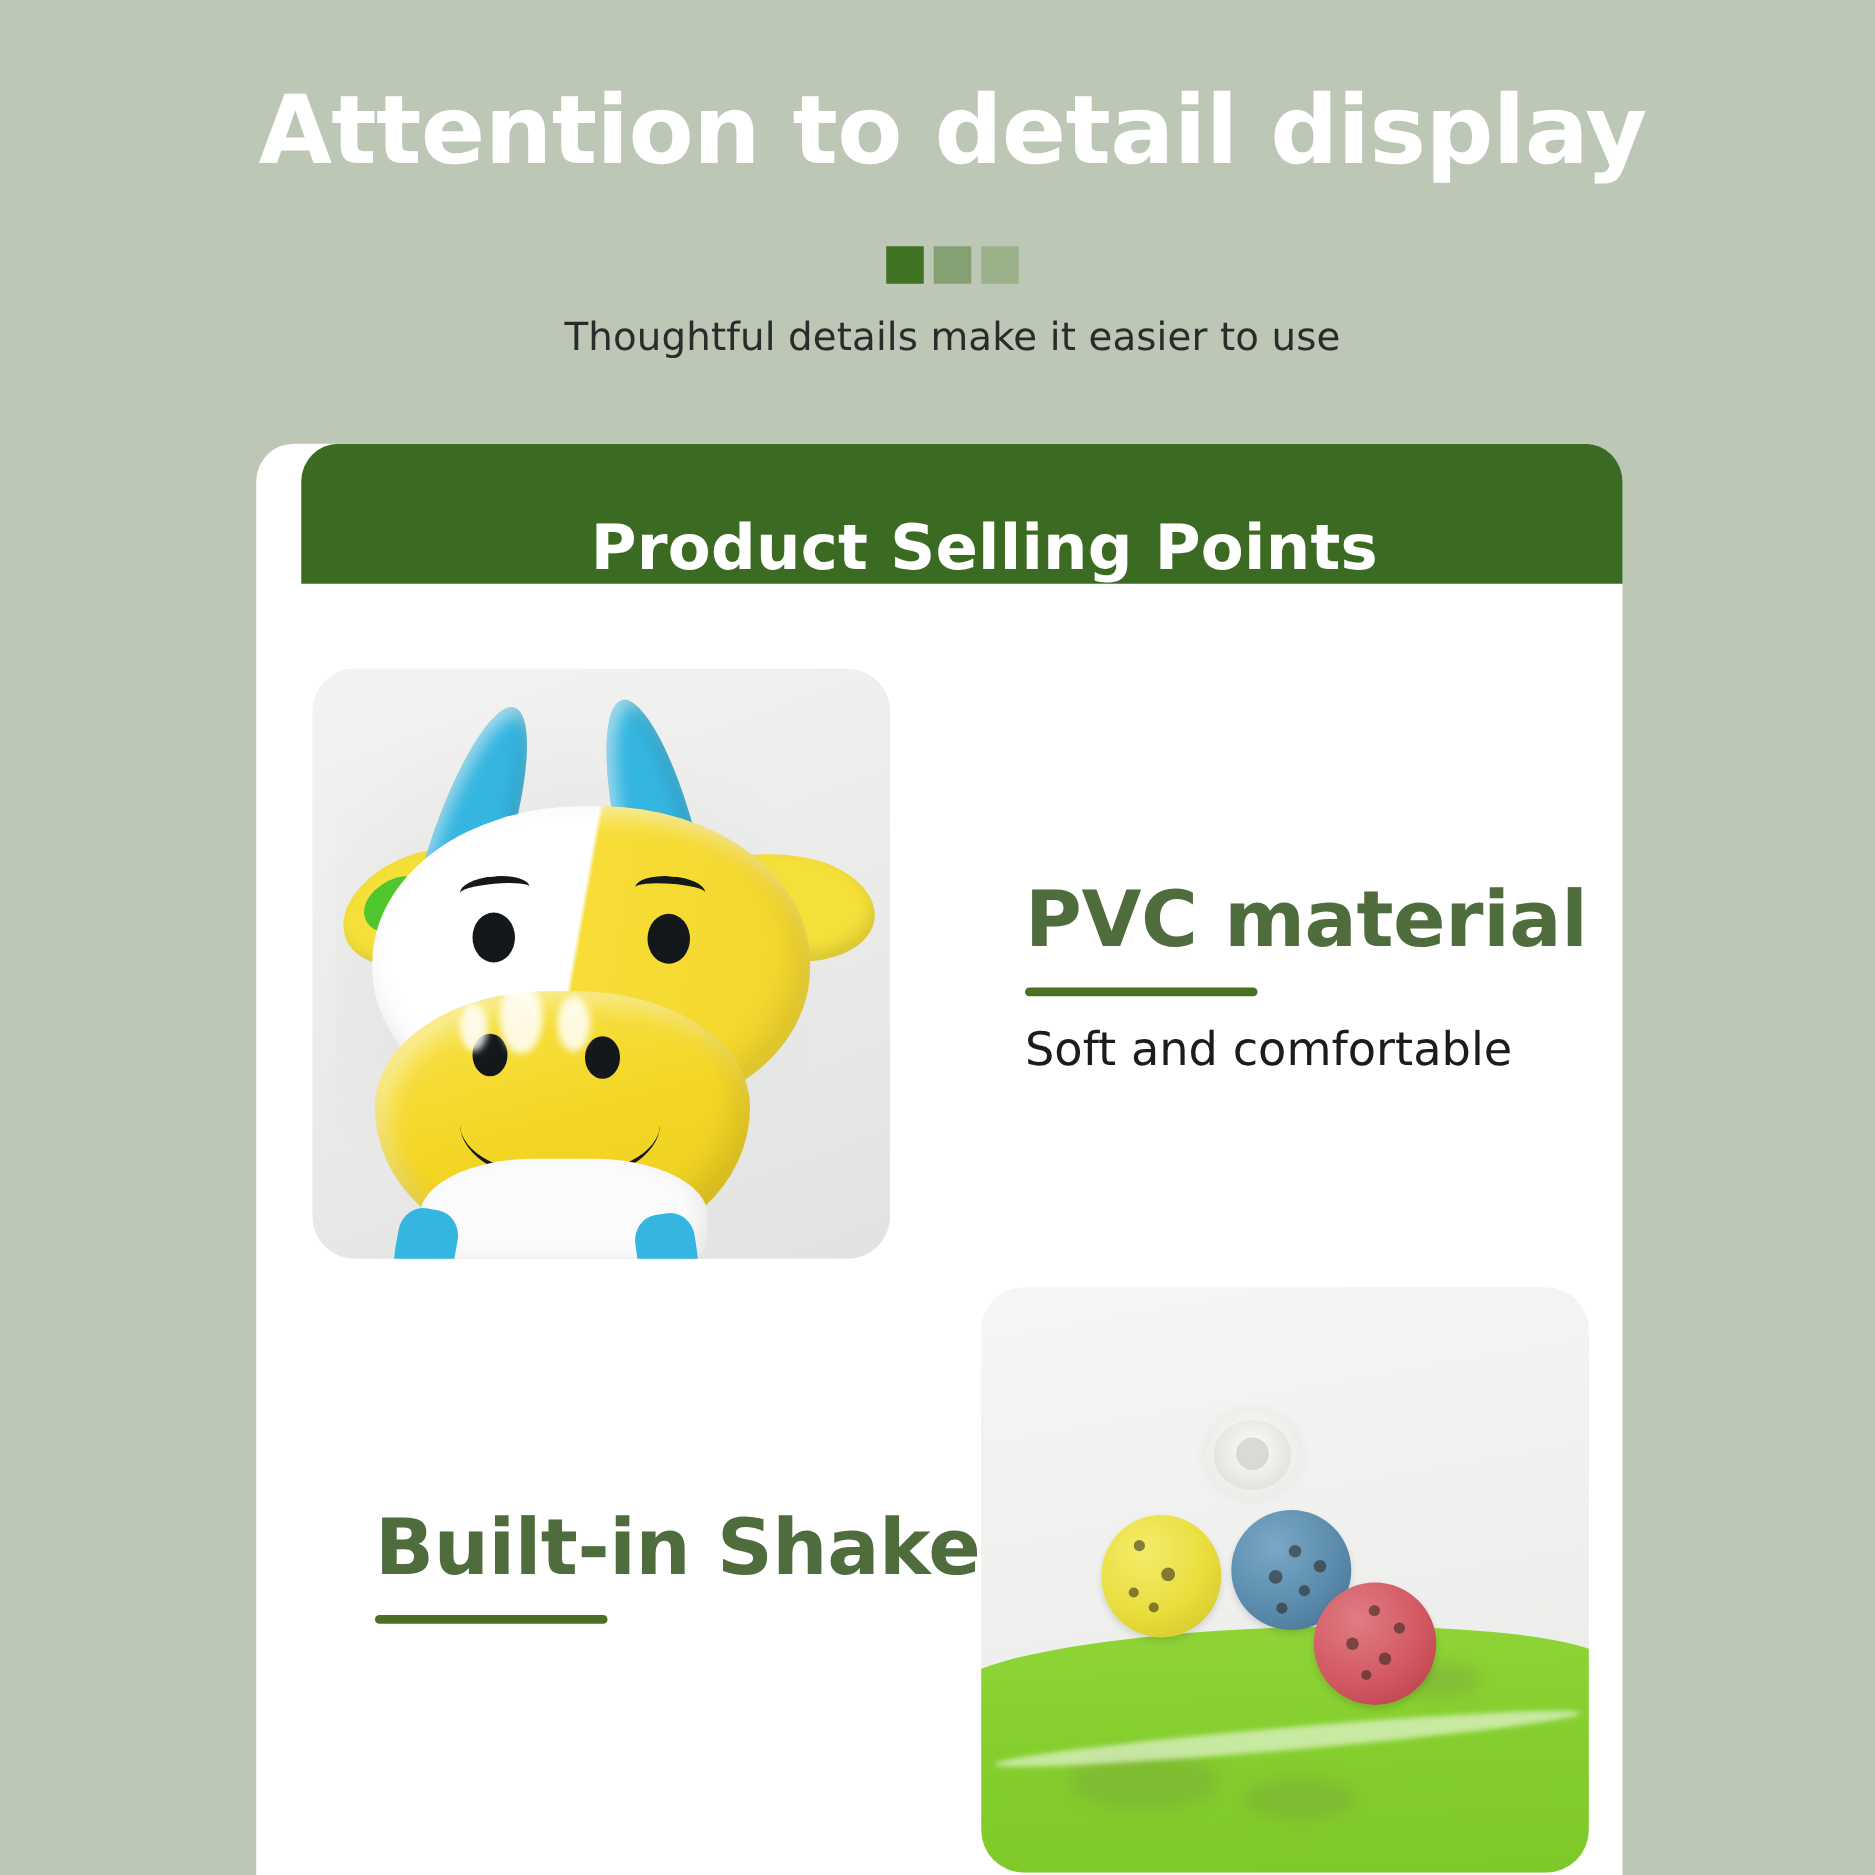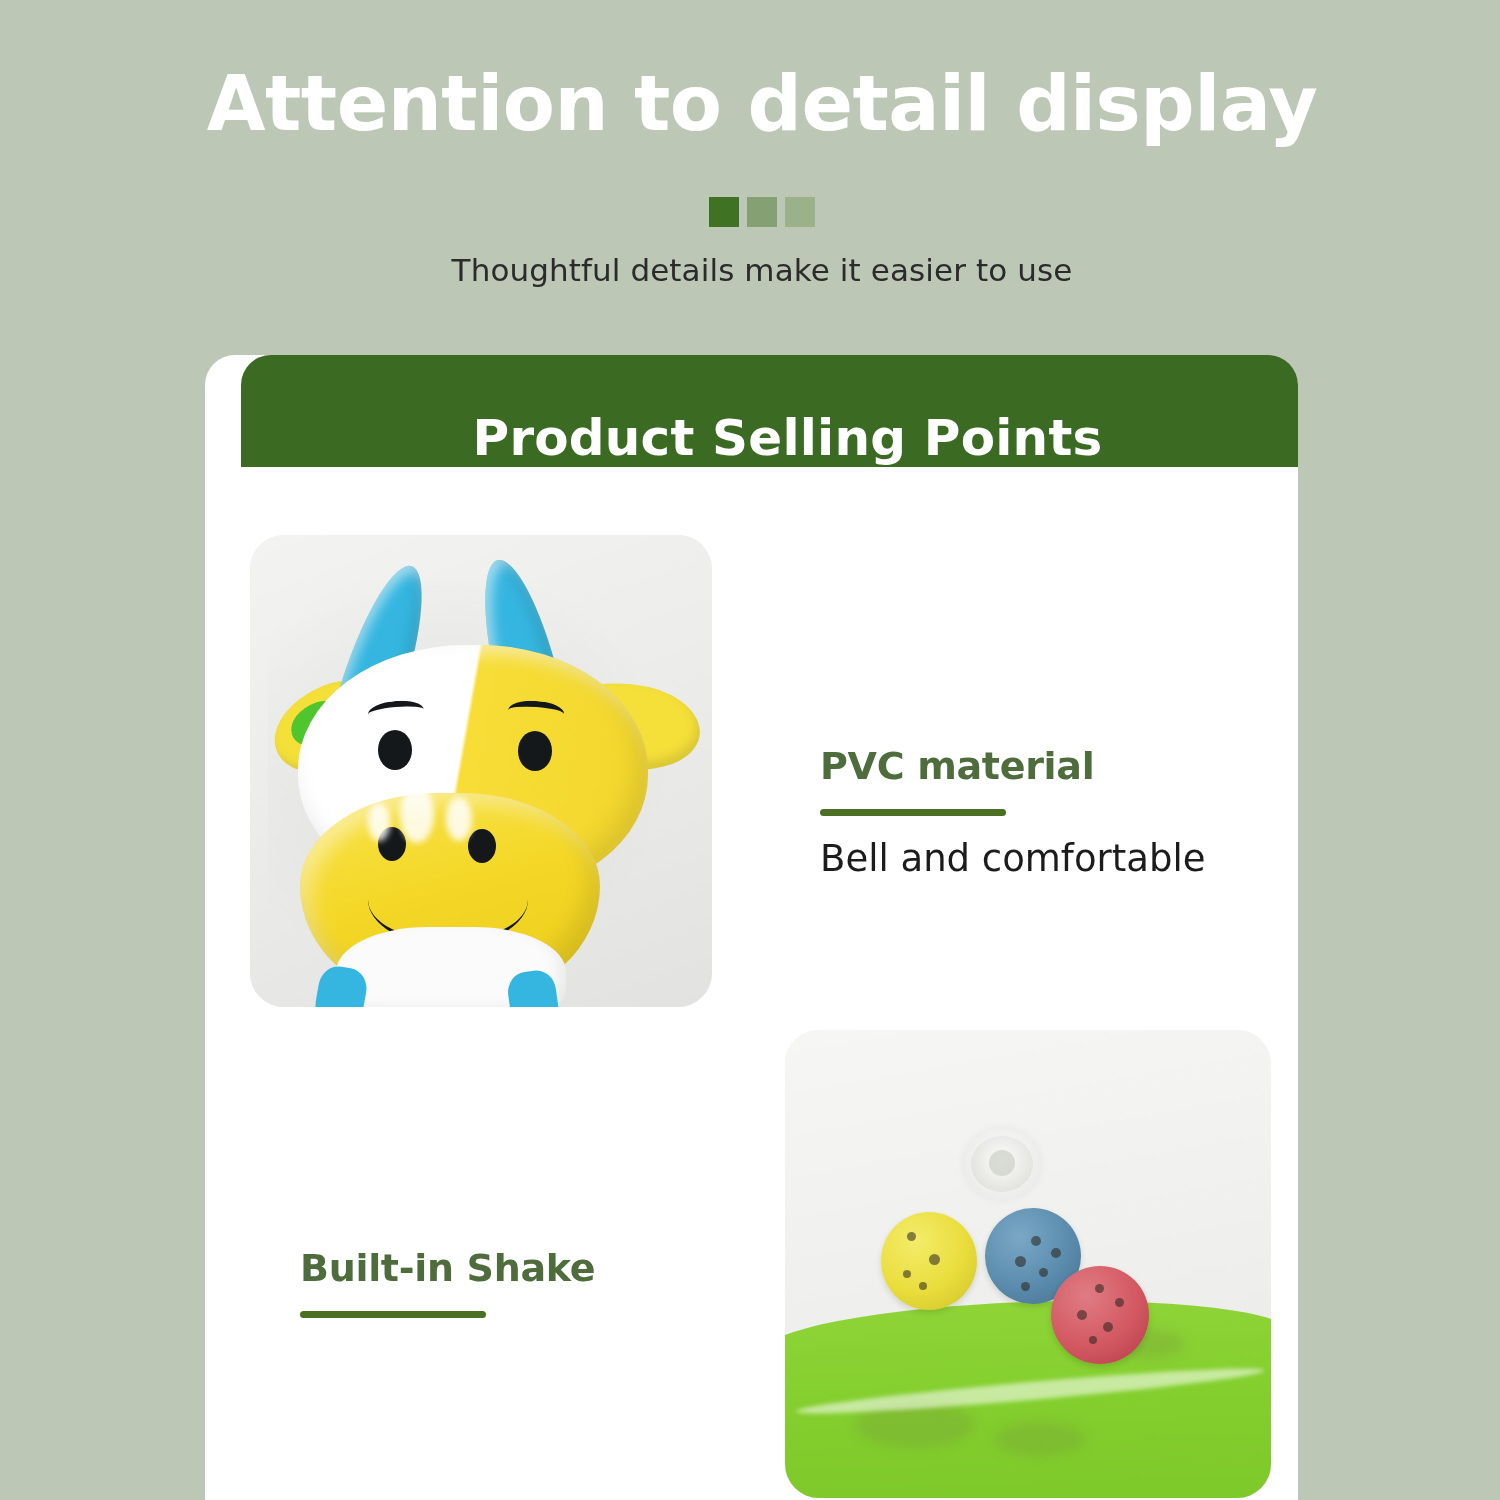--- a/index.html
+++ b/index.html
@@ -104,27 +104,26 @@
   .feature-photo {
     position: absolute;
     border-radius: 34px;
     overflow: hidden;
     background: #efefef;
   }
   .feature-text {
     position: absolute;
   }
   .feature-heading {
-    font-size: 38px;
+    font-size: 62px;
     font-weight: bold;
     color: #4f6c3d;
     letter-spacing: -0.3px;
     white-space: nowrap;
     line-height: 1.05;
-    margin-top: 44px;
   }
   .feature-rule {
     width: 186px;
     height: 7px;
     border-radius: 4px;
     background: #4b7024;
     margin-top: 22px;
   }
   .feature-desc {
     margin-top: 21px;
@@ -385,21 +384,21 @@
 
       <div class="gloss" style="left:150px; top:250px; width:34px; height:58px;"></div>
       <div class="gloss" style="left:196px; top:262px; width:26px; height:44px;"></div>
       <div class="gloss" style="left:118px; top:268px; width:22px; height:38px;"></div>
     </div>
   </div>
 
   <div class="feature-text">
     <div class="feature-heading">PVC material</div>
     <div class="feature-rule"></div>
-    <div class="feature-desc">Bell and comfortable</div>
+    <div class="feature-desc">Soft and comfortable</div>
   </div>
 
 </div>
 
 <div class="feature feature-bell">
 
   <div class="feature-photo">
     <div class="balls-scene">
 
       <div class="valve"></div>

